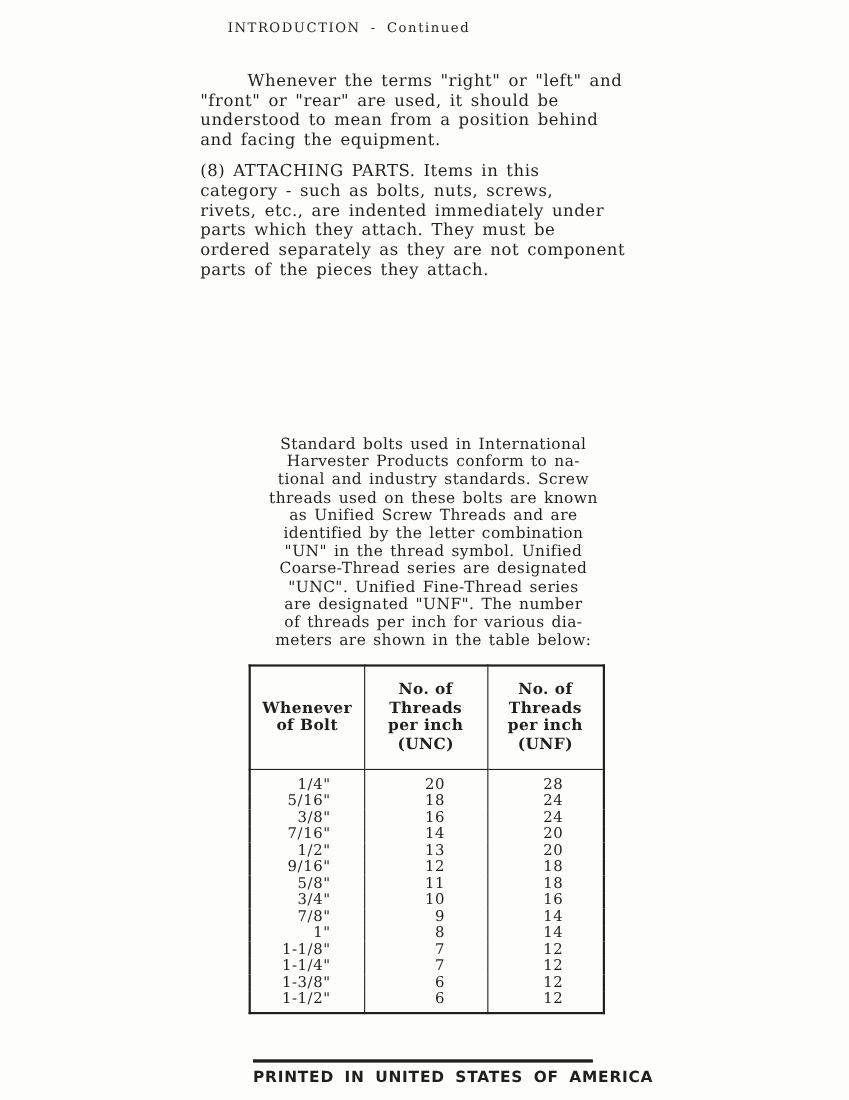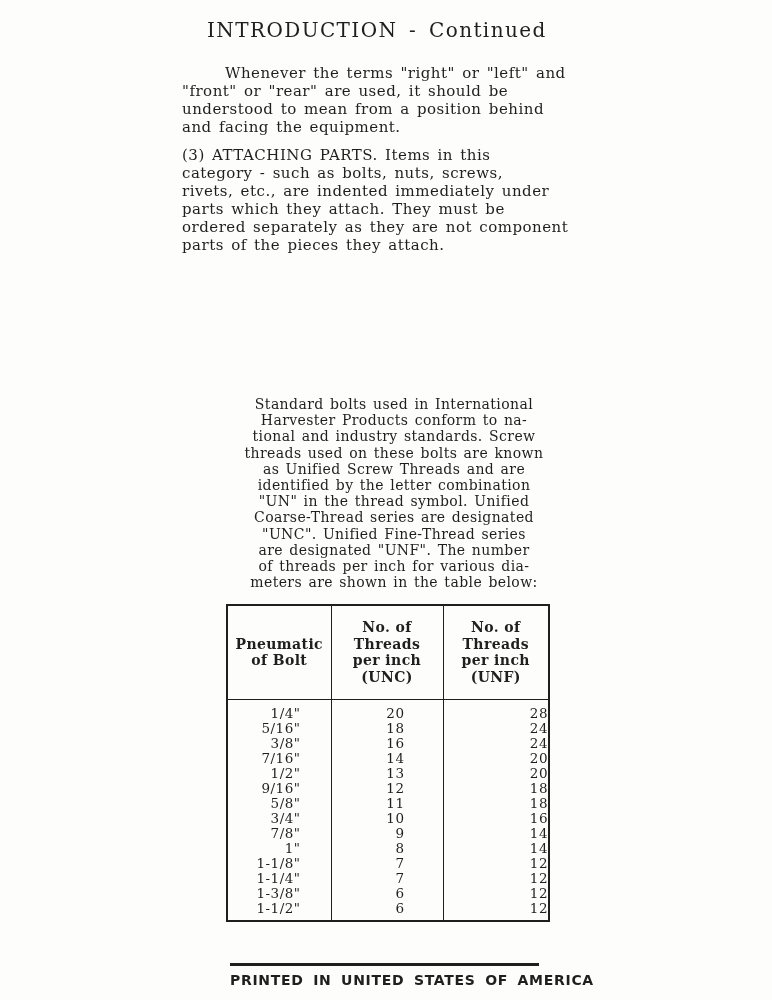--- a/index.html
+++ b/index.html
@@ -8,21 +8,21 @@
     background:#fdfdfb;
     color:#1f1f1f;
     font-family:"DejaVu Serif", serif;
     position:relative;
     overflow:hidden;
   }
   .page { position:absolute; inset:0; }
 
   .title {
     position:absolute; left:207px; top:18px;
-    font-size:20px; font-weight:normal;
+    font-size:12px; font-weight:normal;
     letter-spacing:1.4px; word-spacing:4px;
     white-space:nowrap;
   }
 
   .body-col { position:absolute; left:182px; top:64px; width:400px; }
   .para {
     white-space:pre-line;
     font-size:15px; line-height:18px;
     letter-spacing:0.5px; word-spacing:2px;
     margin:0 0 10px 0;
@@ -55,21 +55,21 @@
     border-top:none; border-bottom:none;
     font-size:13.5px; line-height:15px;
     letter-spacing:0.5px;
     text-align:right;
     padding:0;
   }
   .threads-table tbody tr:first-child td { padding-top:6px; }
   .threads-table tbody tr:last-child td { padding-bottom:4px; }
   .threads-table td.c0 { padding-right:30px; }
   .threads-table td.c1 { padding-right:38px; }
-  .threads-table td.c2 { }
+  .threads-table td.c2 { padding-right:36px; }
   col.w0 { width:104px; } col.w1 { width:112px; } col.w2 { width:106px; }
 
   .footer-rule {
     position:absolute; left:230px; top:963px;
     width:309px; height:2.5px; background:#1f1f1f;
   }
   .footer-text {
     position:absolute; left:230px; top:972px; width:309px;
     text-align:center;
     font-family:"DejaVu Sans", sans-serif;
@@ -83,21 +83,21 @@
 
 <div class="page">
 
   <h1 class="title">INTRODUCTION - Continued</h1>
 
   <div class="body-col">
     <p class="para indent">Whenever the terms "right" or "left" and
 "front" or "rear" are used, it should be
 understood to mean from a position behind
 and facing the equipment.</p>
-    <p class="para">(3) ATTACHING PARTS.  Items in this
+    <p class="para">(8) ATTACHING PARTS.  Items in this
 category - such as bolts, nuts, screws,
 rivets, etc., are indented immediately under
 parts which they attach.  They must be
 ordered separately as they are not component
 parts of the pieces they attach.</p>
   </div>
 
   <div class="inset-col">
     <p class="para inset">Standard bolts used in International
 Harvester Products conform to na-
@@ -114,21 +114,21 @@
   </div>
 
   <table class="threads-table">
     <colgroup>
       <col class="w0">
         <col class="w1">
         <col class="w2">
     </colgroup>
     <thead>
       <tr>
-        <th>Pneumatic
+        <th>Whenever
 of Bolt</th>
         <th>No. of
 Threads
 per inch
 (UNC)</th>
         <th>No. of
 Threads
 per inch
 (UNF)</th>
       </tr>

